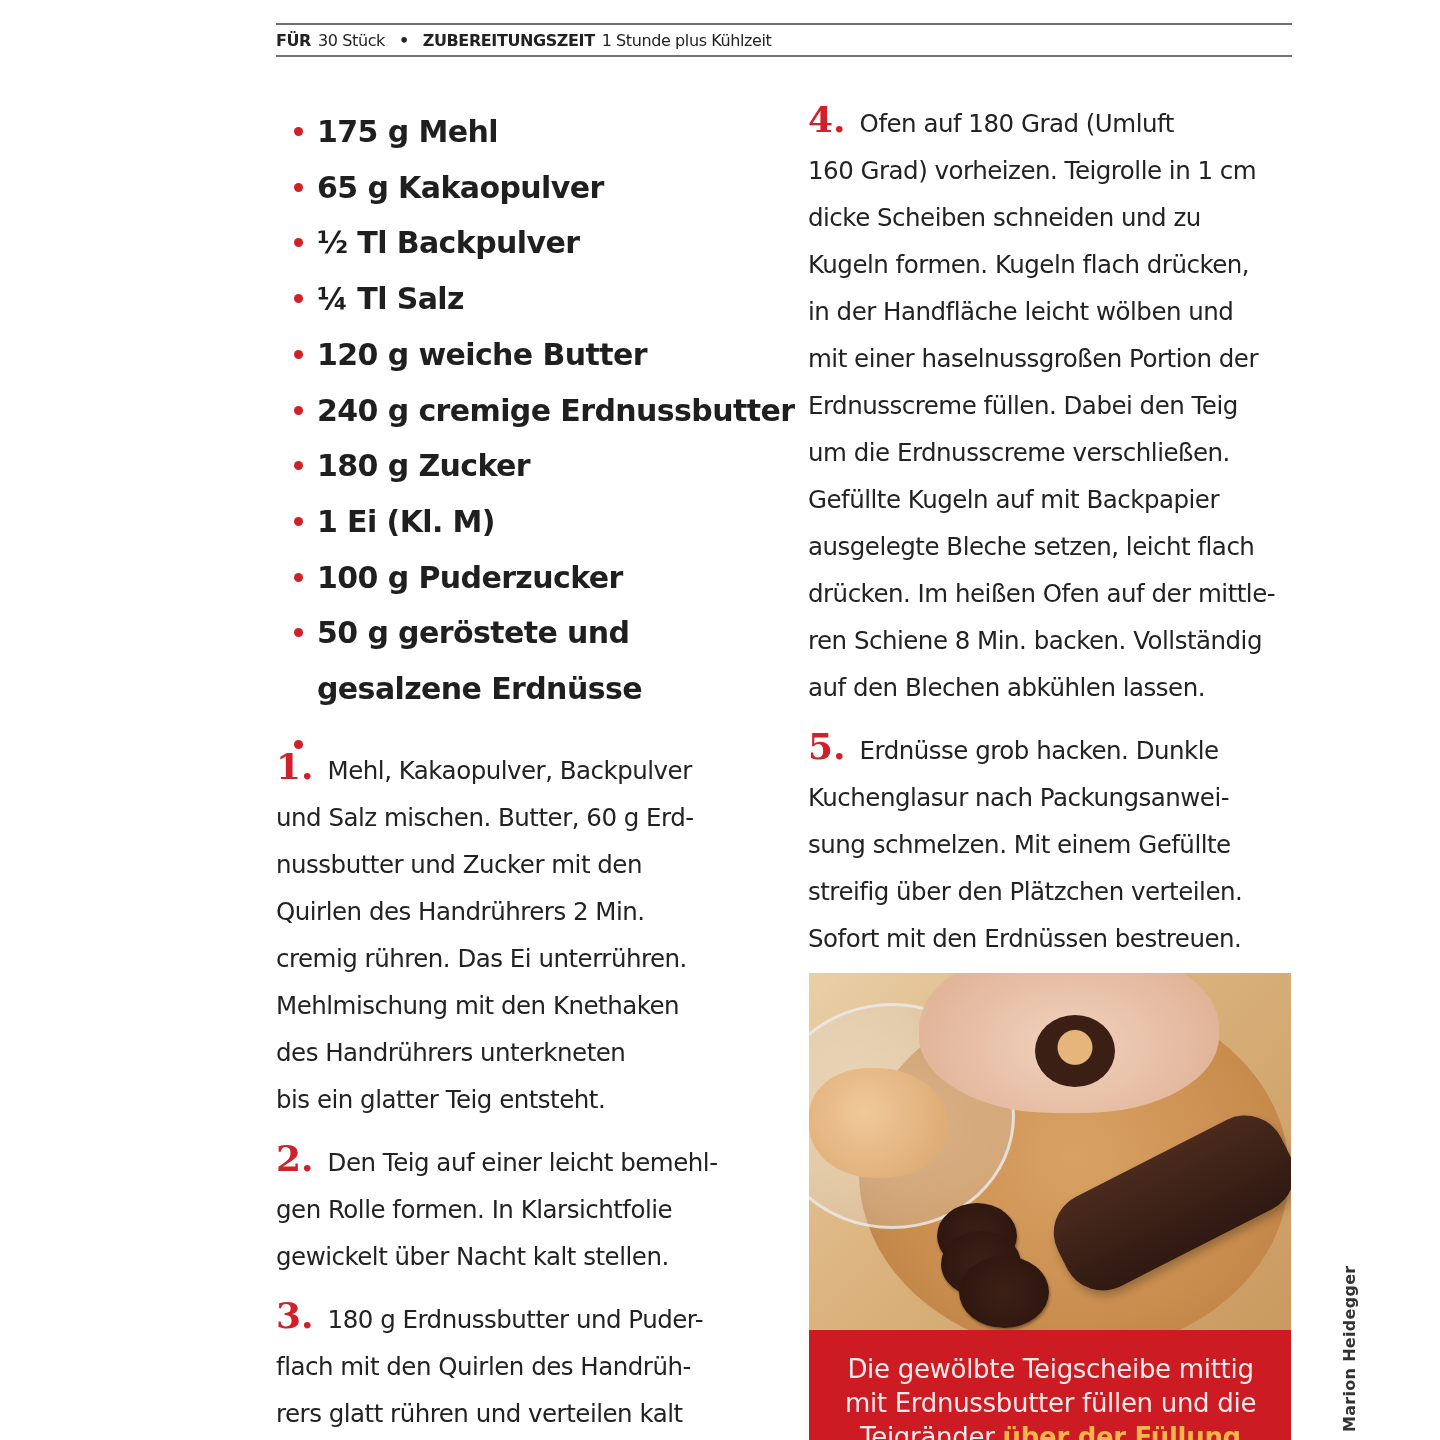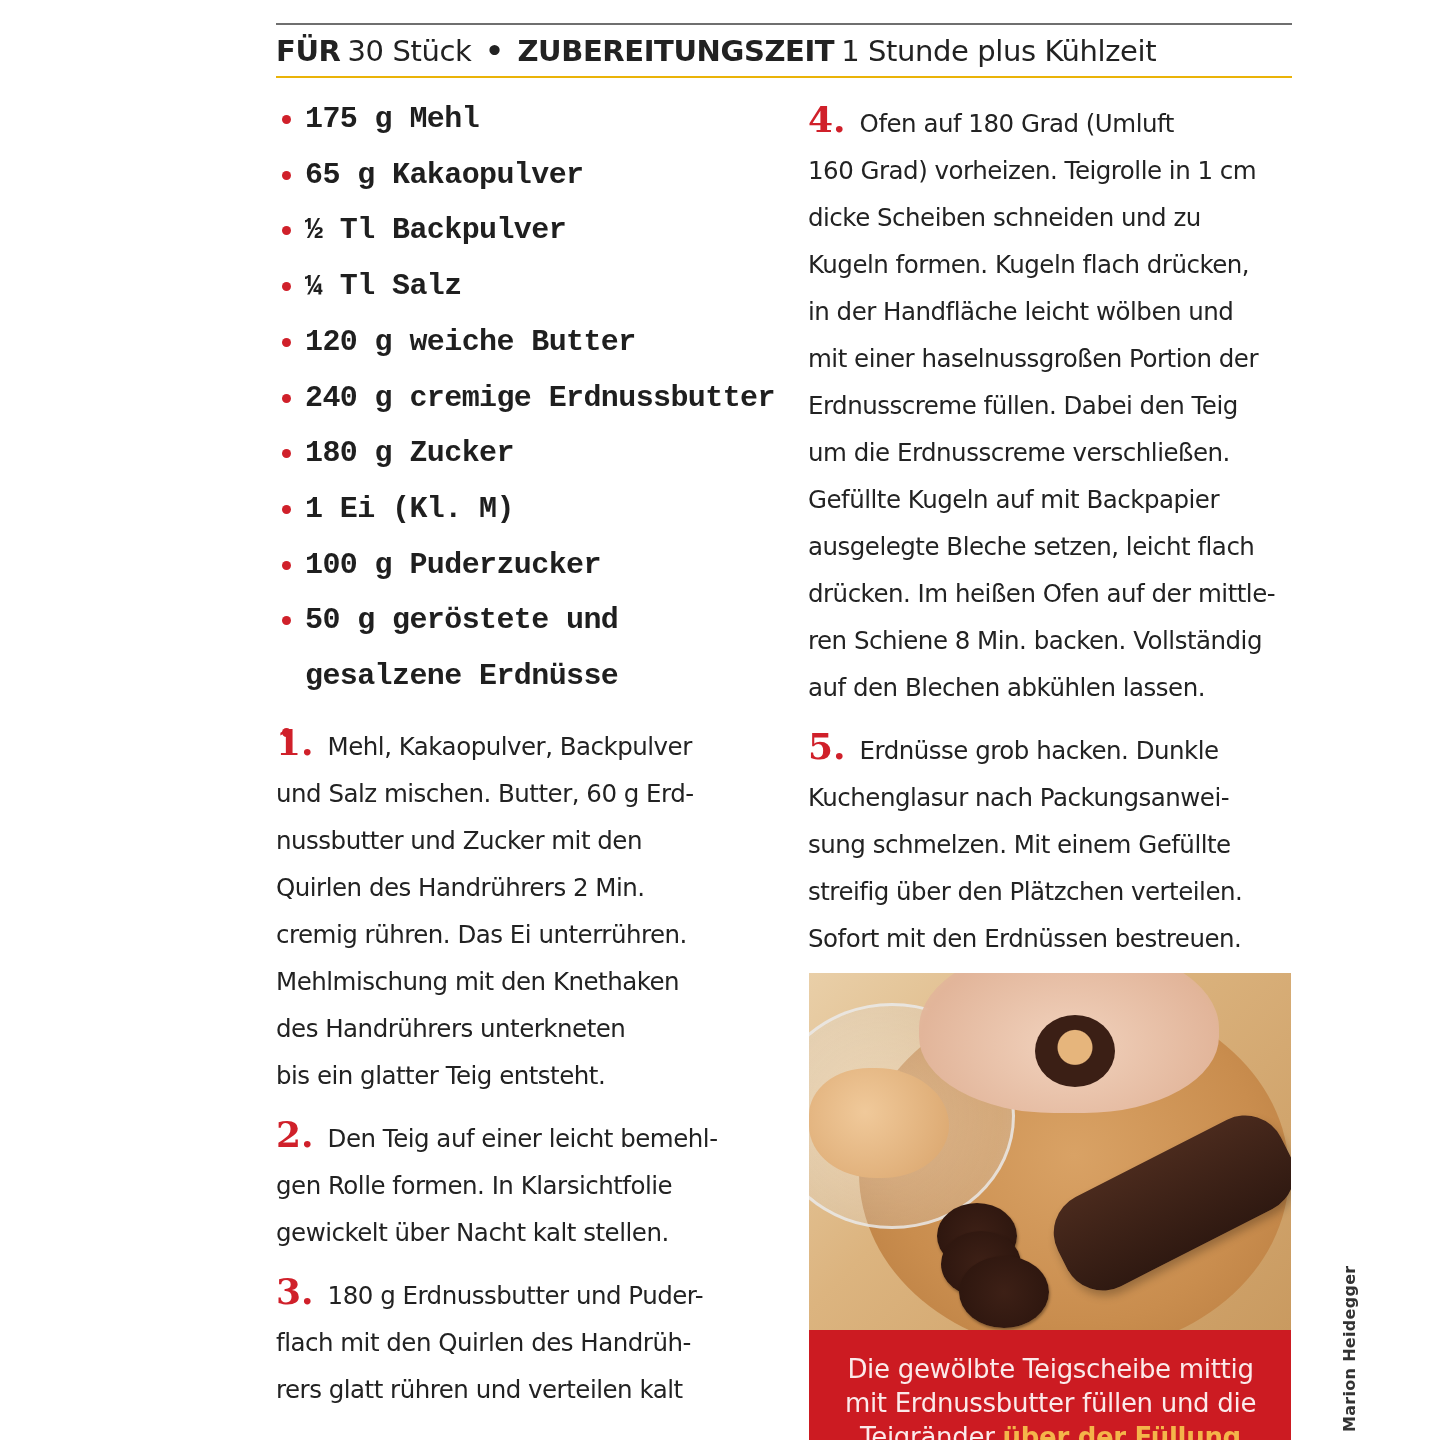--- a/index.html
+++ b/index.html
@@ -13,27 +13,27 @@
       position: relative;
       overflow: hidden;
       font-family: "DejaVu Sans", "Liberation Sans", sans-serif;
       color: #1e1e1e;
     }
     .meta-bar {
       position: absolute;
       left: 276px;
       top: 23px;
       width: 1016px;
-      height: 55px;
+      height: 34px;
       border-top: 2px solid #6f6f6f;
-      border-bottom: 2px solid #eab308;
+      border-bottom: 2px solid #737373;
       box-sizing: border-box;
       display: flex;
       align-items: center;
-      font-size: 29px;
+      font-size: 16px;
       letter-spacing: -0.4px;
       color: #222;
     }
     .meta-bar .lbl { font-weight: bold; margin-right: 7px; }
     .meta-bar .sep { margin: 0 14px; font-weight: bold; }
 
     .col-left {
       position: absolute;
       left: 276px;
       top: 88px;
@@ -41,23 +41,22 @@
     }
     .col-right {
       position: absolute;
       left: 808px;
       top: 96px;
       width: 510px;
     }
 
     .ingredients {
       list-style: none;
-      margin: 4px;
+      margin: 16px;
       padding: 0;
-      font-family: Liberation Mono, monospace;
     }
     .ingredients li {
       position: relative;
       padding-left: 25px;
       font-size: 30px;
       font-weight: bold;
       line-height: 55.7px;
       letter-spacing: -0.6px;
       color: #1f1f1f;
       white-space: nowrap;

